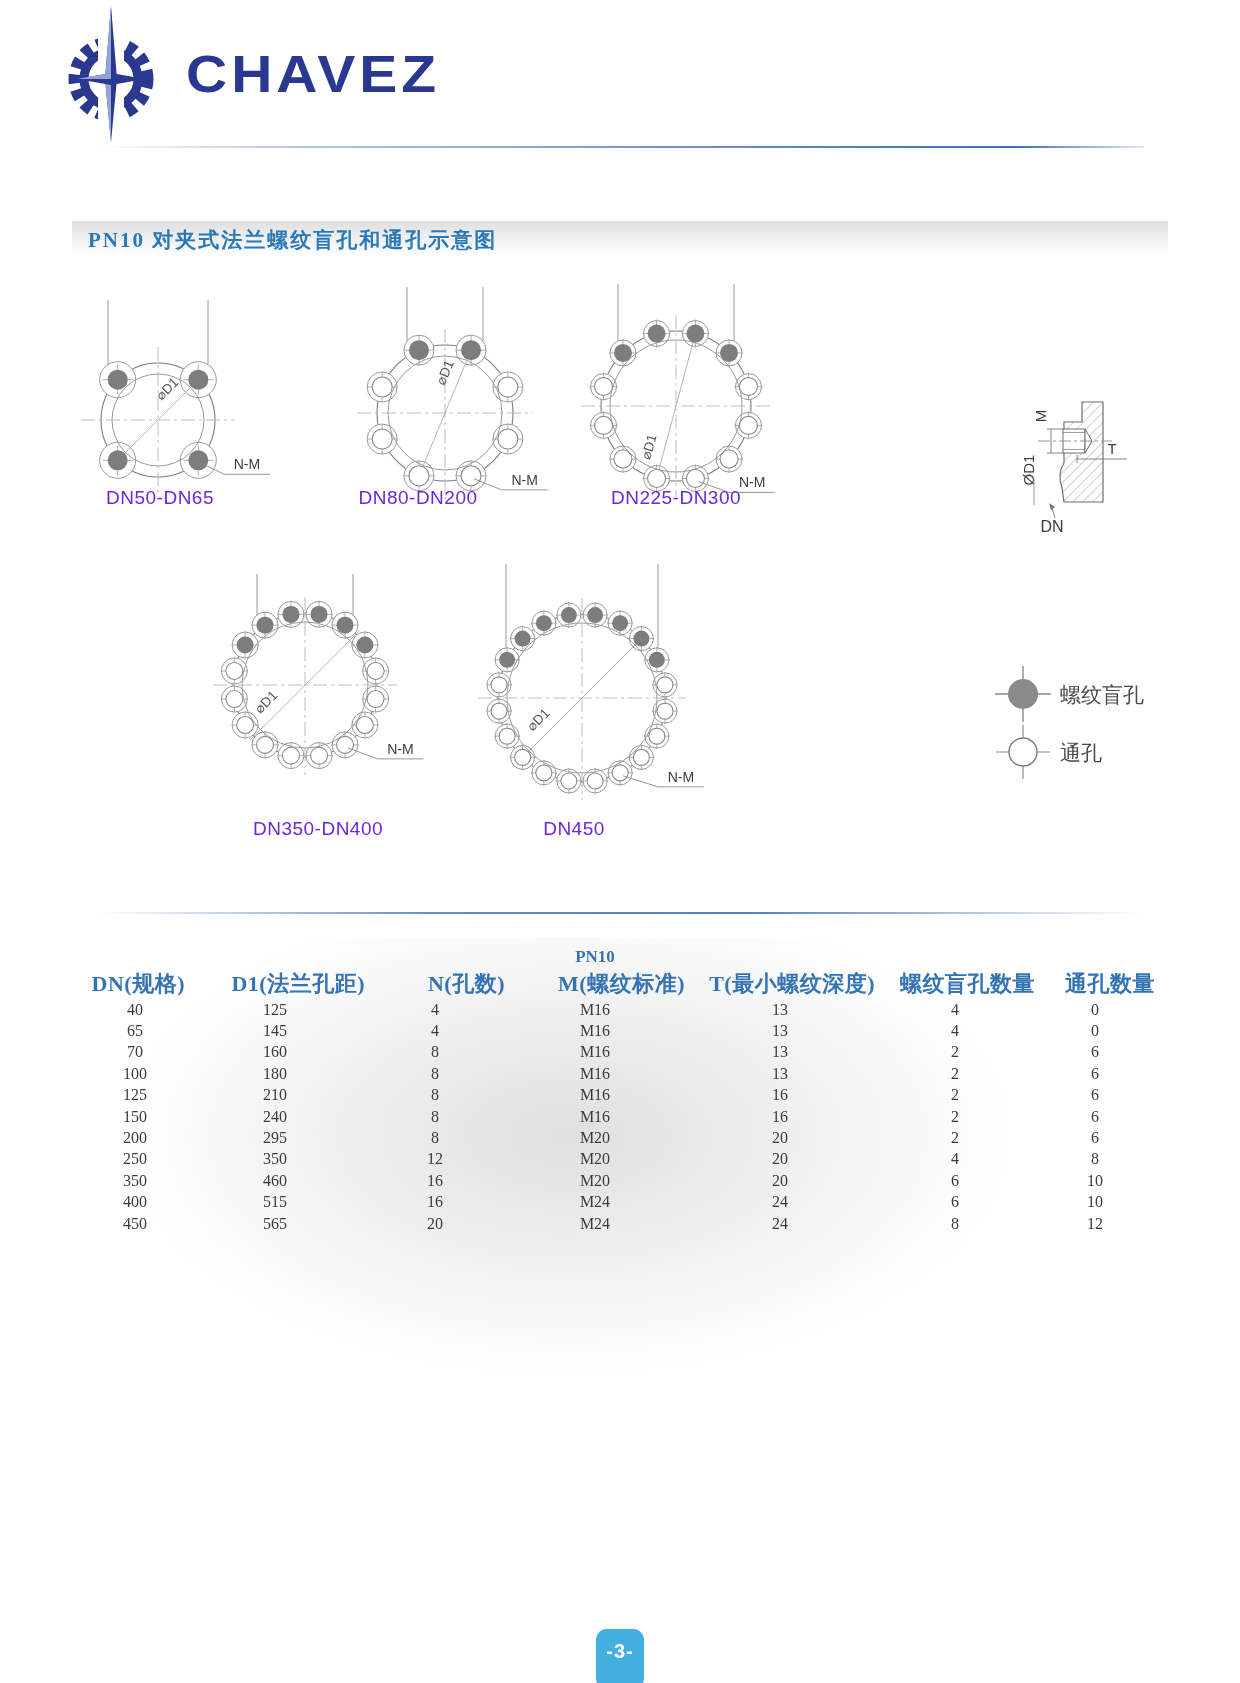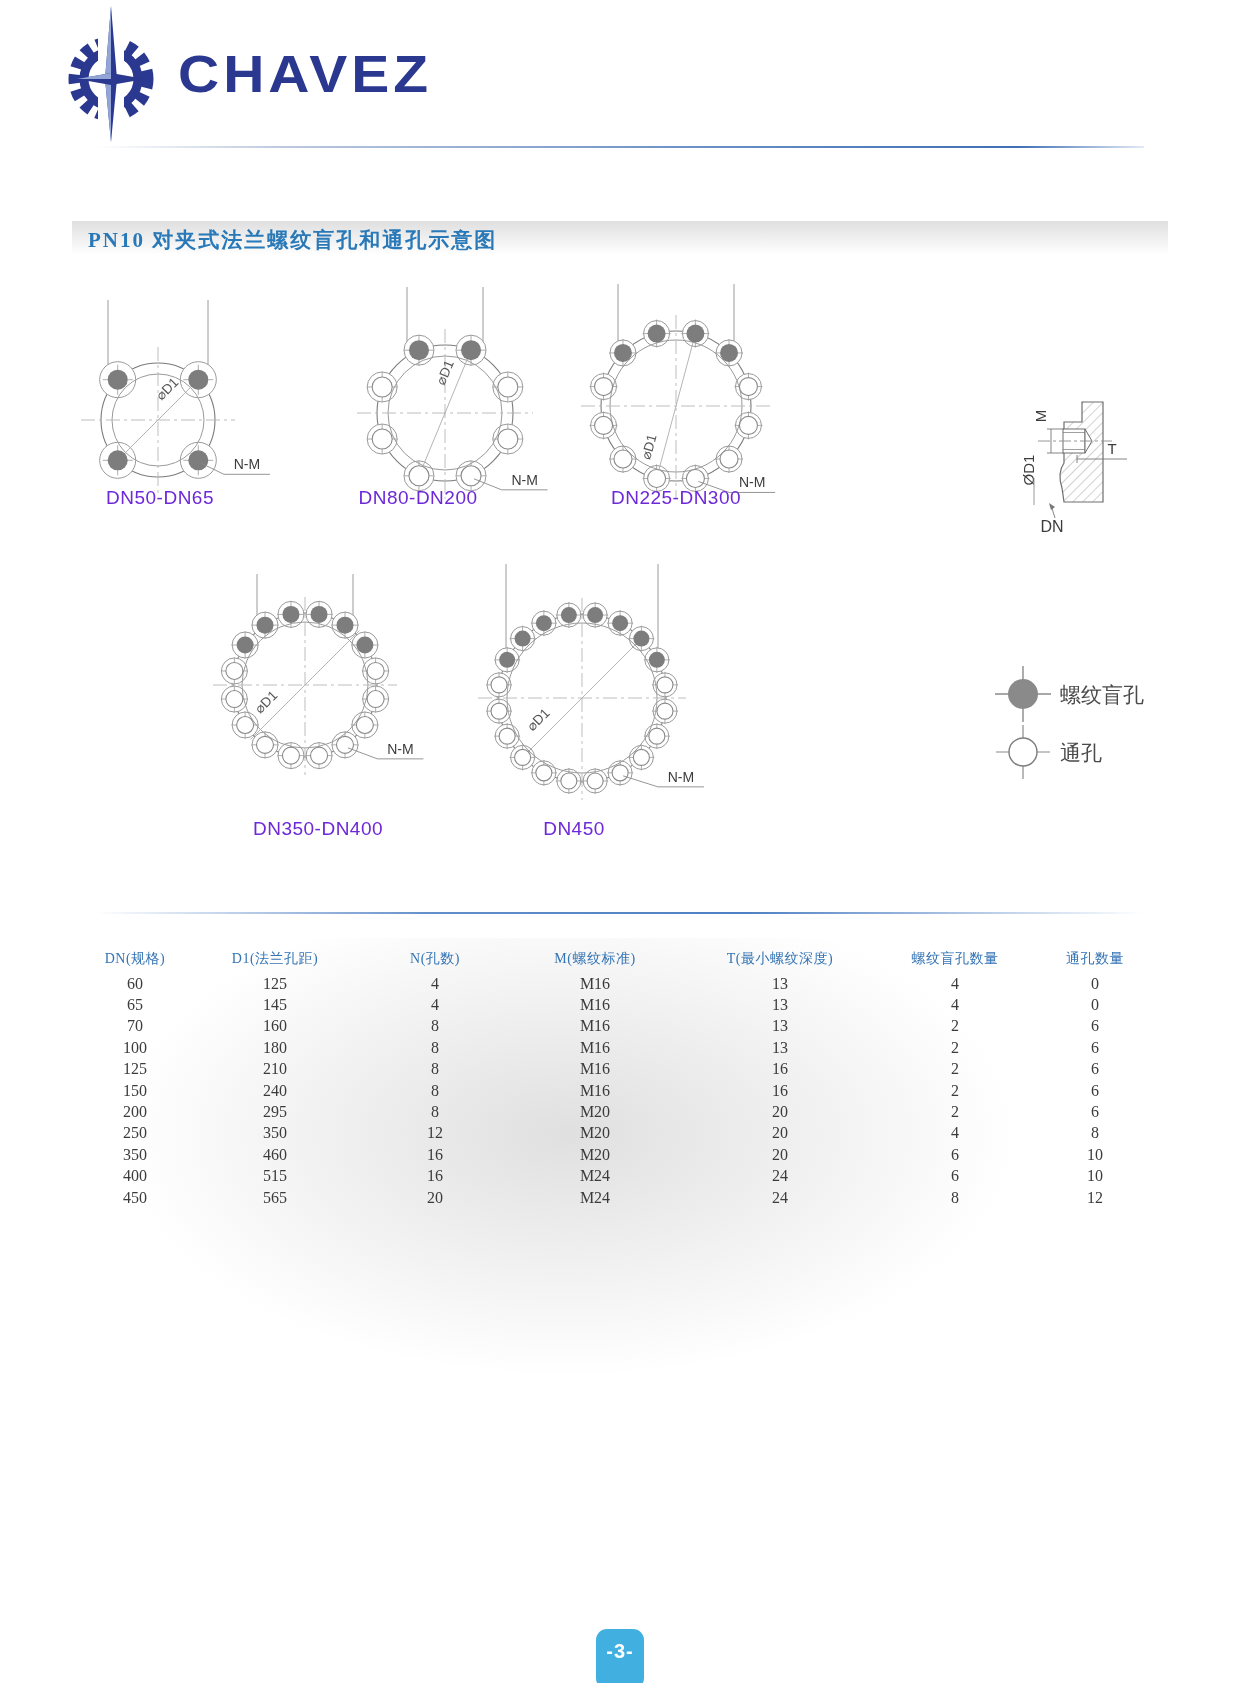--- a/index.html
+++ b/index.html
@@ -1,20 +1,20 @@
 <!DOCTYPE html>
 <html style="--brand: #2a3890; --accent: #2979b8; --thead: #3474b4; --badge: #41b0e1;"><head>
 <meta charset="utf-8">
 <style>
   html,body{margin:0;padding:0;background:#ffffff;}
   .page{position:relative;width:1240px;height:1683px;background:#fff;overflow:hidden;
         font-family:"Liberation Sans",sans-serif;}
 
   
-  .logo{position:absolute;left:52px;top:4px;display:flex;align-items:center;gap:8px;}
+  .logo{position:absolute;left:52px;top:4px;display:flex;align-items:center;gap:16px;}
   .brand{font-size:57px;font-weight:800;color:var(--brand,#2a3890);letter-spacing:4px;
          transform:scaleY(.92);font-family:"Liberation Sans",sans-serif;}
   .logo-rule{position:absolute;left:96px;top:146px;width:1048px;height:2px;
          background:linear-gradient(90deg,rgba(150,170,205,0) 0%,#bcc8de 18%,#6e93c7 55%,#3f6fb5 88%,rgba(63,111,181,.15) 100%);}
 
   
   .title-band{position:absolute;left:72px;top:221px;width:1096px;height:40px;
          background:linear-gradient(180deg,rgba(202,202,202,.6),rgba(255,255,255,0) 85%);}
   .page-title{position:absolute;left:88px;top:226px;margin:0;
          font-family:"Liberation Serif","DejaVu Serif",serif;font-size:21px;font-weight:700;
@@ -31,21 +31,21 @@
   .mid-rule{position:absolute;left:95px;top:912px;width:1050px;height:2px;
         background:linear-gradient(90deg,rgba(59,114,189,0),rgba(59,114,189,.8) 32%,rgba(59,114,189,.9) 62%,rgba(59,114,189,0));}
 
   
   .table-bg{position:absolute;left:110px;top:938px;width:1040px;height:655px;
         background:radial-gradient(ellipse 58% 50% at 44% 30%,rgba(198,198,198,.55),rgba(255,255,255,0) 74%);}
   table.spec{position:absolute;left:85px;top:944px;width:1070px;border-collapse:collapse;
         font-family:"Liberation Serif","DejaVu Serif",serif;}
   table.spec th,table.spec td{text-align:center;padding:0;font-weight:normal;}
   tr.group-row th{color:var(--thead,#3474b4);font-size:17px;font-weight:600;height:25px;}
-  tr.col-row th{color:var(--thead,#3474b4);font-size:14px;font-weight:400;height:29px;letter-spacing:.5px;}
+  tr.col-row th{color:var(--thead,#3474b4);font-size:22px;font-weight:700;height:29px;letter-spacing:.5px;text-align:right;}
   table.spec td{color:#3b3b3b;font-size:16px;height:21.4px;}
 
   
   .badge{position:absolute;left:596px;top:1629px;width:48px;height:60px;border-radius:11px;
         background:var(--badge,#41b0e1);color:#fff;font-weight:700;font-size:20px;
         text-align:center;line-height:44px;letter-spacing:1px;
         font-family:"Liberation Sans",sans-serif;}
 </style>
 </head>
 <body>
@@ -435,33 +435,38 @@
     <colgroup>
       <col style="width:100px">
         <col style="width:180px">
         <col style="width:140px">
       <col style="width:180px">
         <col style="width:190px">
         <col style="width:160px">
       <col style="width:120px">
     </colgroup>
     <thead>
+      <tr class="group-row">
+        <th colspan="3"></th>
+        <th>PN10</th>
+        <th colspan="3"></th>
+      </tr>
       <tr class="col-row" id="col-row">
           <th>DN(规格)</th>
           <th>D1(法兰孔距)</th>
           <th>N(孔数)</th>
           <th>M(螺纹标准)</th>
           <th>T(最小螺纹深度)</th>
           <th>螺纹盲孔数量</th>
           <th>通孔数量</th>
         </tr>
     </thead>
     <tbody id="tbody">
         <tr>
-          <td>60</td>
+          <td>40</td>
           <td>125</td>
           <td>4</td>
           <td>M16</td>
           <td>13</td>
           <td>4</td>
           <td>0</td>
         </tr>
         <tr>
           <td>65</td>
           <td>145</td>

